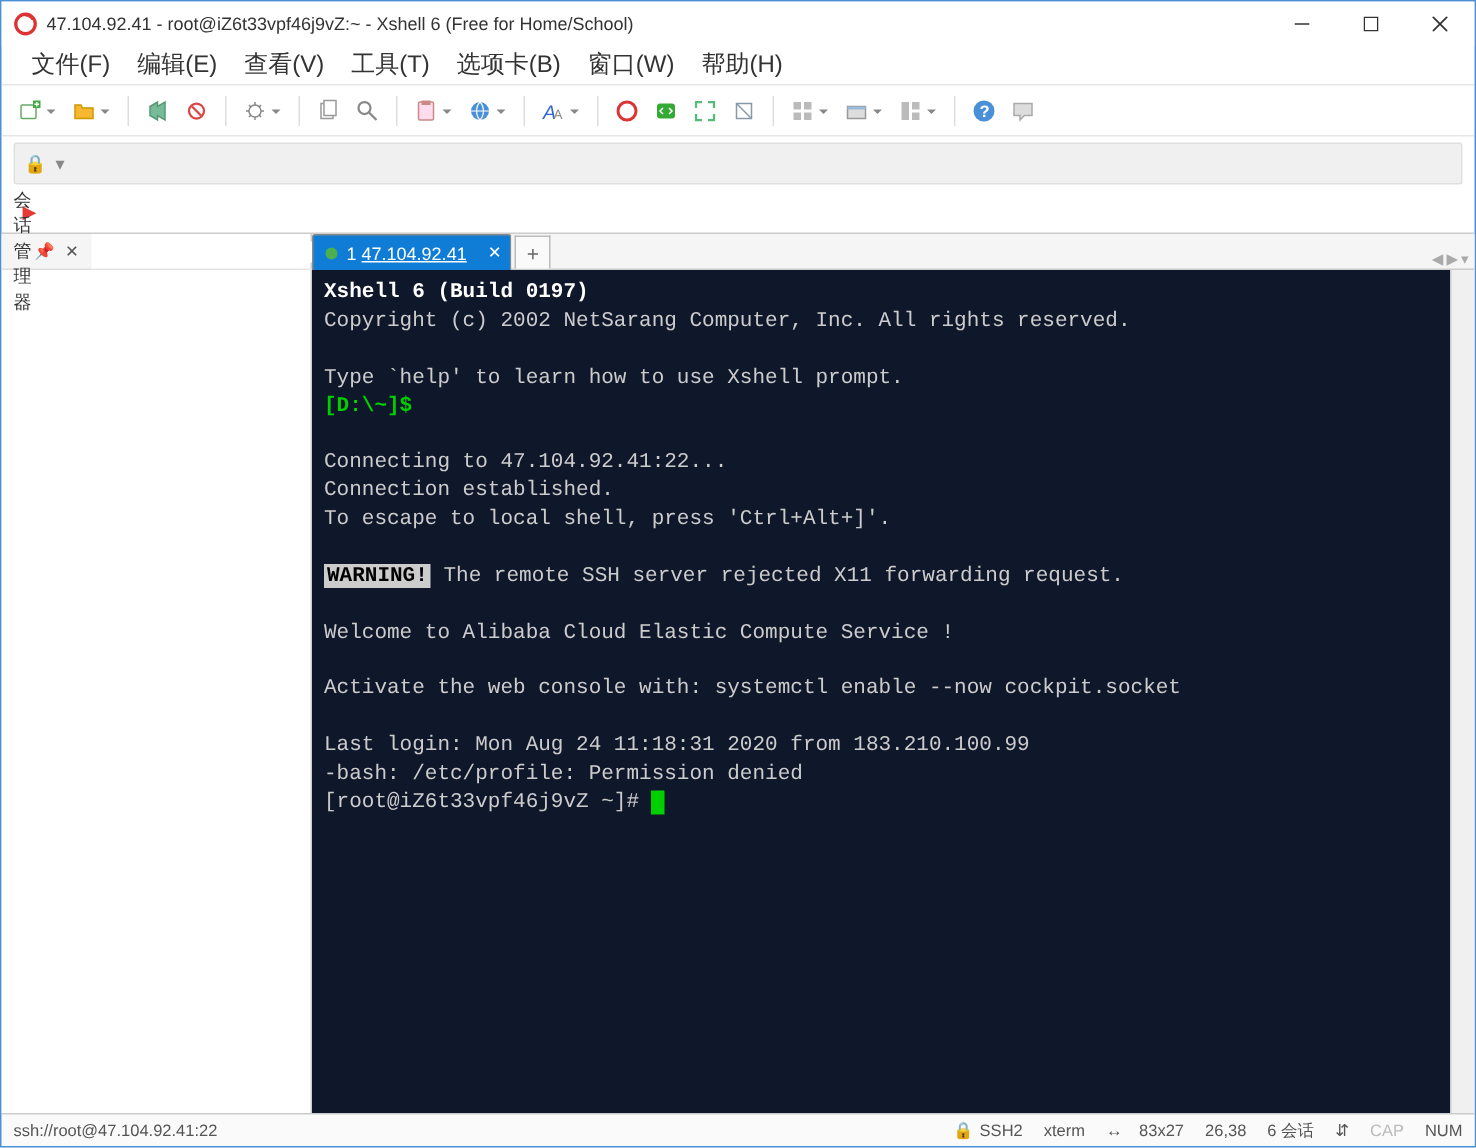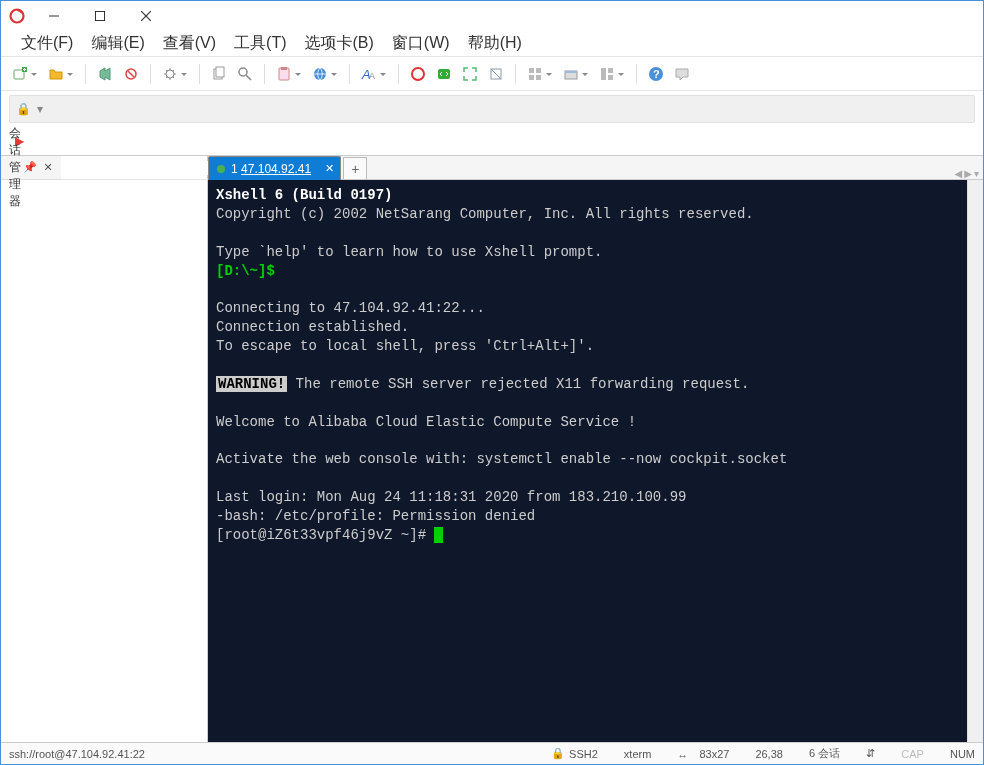--- a/index.html
+++ b/index.html
@@ -68,37 +68,38 @@
 
 .terminal-wrap { flex: 1; display: flex; min-height: 0; }
 .terminal { flex: 1; background: #0f172a; color: #ccc; font-family: "Consolas", "Courier New", monospace; font-size: 14px; padding: 6px 8px; white-space: pre; overflow: hidden; line-height: 1.35; }
 .terminal .bold { font-weight: bold; color: #fff; }
 .terminal .green { color: #00d000; font-weight: bold; }
 .terminal .warn { background: #ccc; color: #000; font-weight: bold; padding: 0 2px; }
 .terminal .cursor { background: #00d000; display: inline-block; width: 9px; height: 16px; vertical-align: text-bottom; }
 .vscroll { width: 16px; background: #f0f0f0; border-left: 1px solid #ddd; }
 
 
-.statusbar { height: 22px; border-top: 1px solid #ccc; display: flex; align-items: center; padding: 0 8px; font-size: 11px; color: #555; background: #fafafa; gap: 26px; }
+.statusbar { height: 22px; border-top: 1px solid #ccc; display: flex; align-items: center; padding: 0 8px; font-size: 11px; color: #555; background: #fafafa; gap: 14px; }
 .statusbar .sb-left { flex: 1; }
 .statusbar .sb-item { display: flex; align-items: center; gap: 4px; }
 .statusbar .lock2 { color: #c0a030; }
 
 svg { display: block; }
 </style>
 </head>
 <body>
 
 <div class="titlebar">
   <span class="app-icon">
     <svg viewBox="0 0 16 16" width="16" height="16">
         <circle cx="8" cy="8" r="6.5" fill="none" stroke="#d33" stroke-width="2.2"></circle>
         <path d="M8 2 a6 6 0 0 1 5 3" fill="none" stroke="#d33" stroke-width="2"></path>
       </svg>
   </span>
+  <div class="title">47.104.92.41 - root@iZ6t33vpf46j9vZ:~ - Xshell 6 (Free for Home/School)</div>
   <div class="win-controls">
     <div class="win-btn">
         <svg width="10" height="10">
           <line x1="0" y1="5" x2="10" y2="5" stroke="#333" stroke-width="1"></line>
         </svg>
       </div>
     <div class="win-btn">
         <svg width="10" height="10">
           <rect x="0.5" y="0.5" width="9" height="9" fill="none" stroke="#333" stroke-width="1"></rect>
         </svg>

